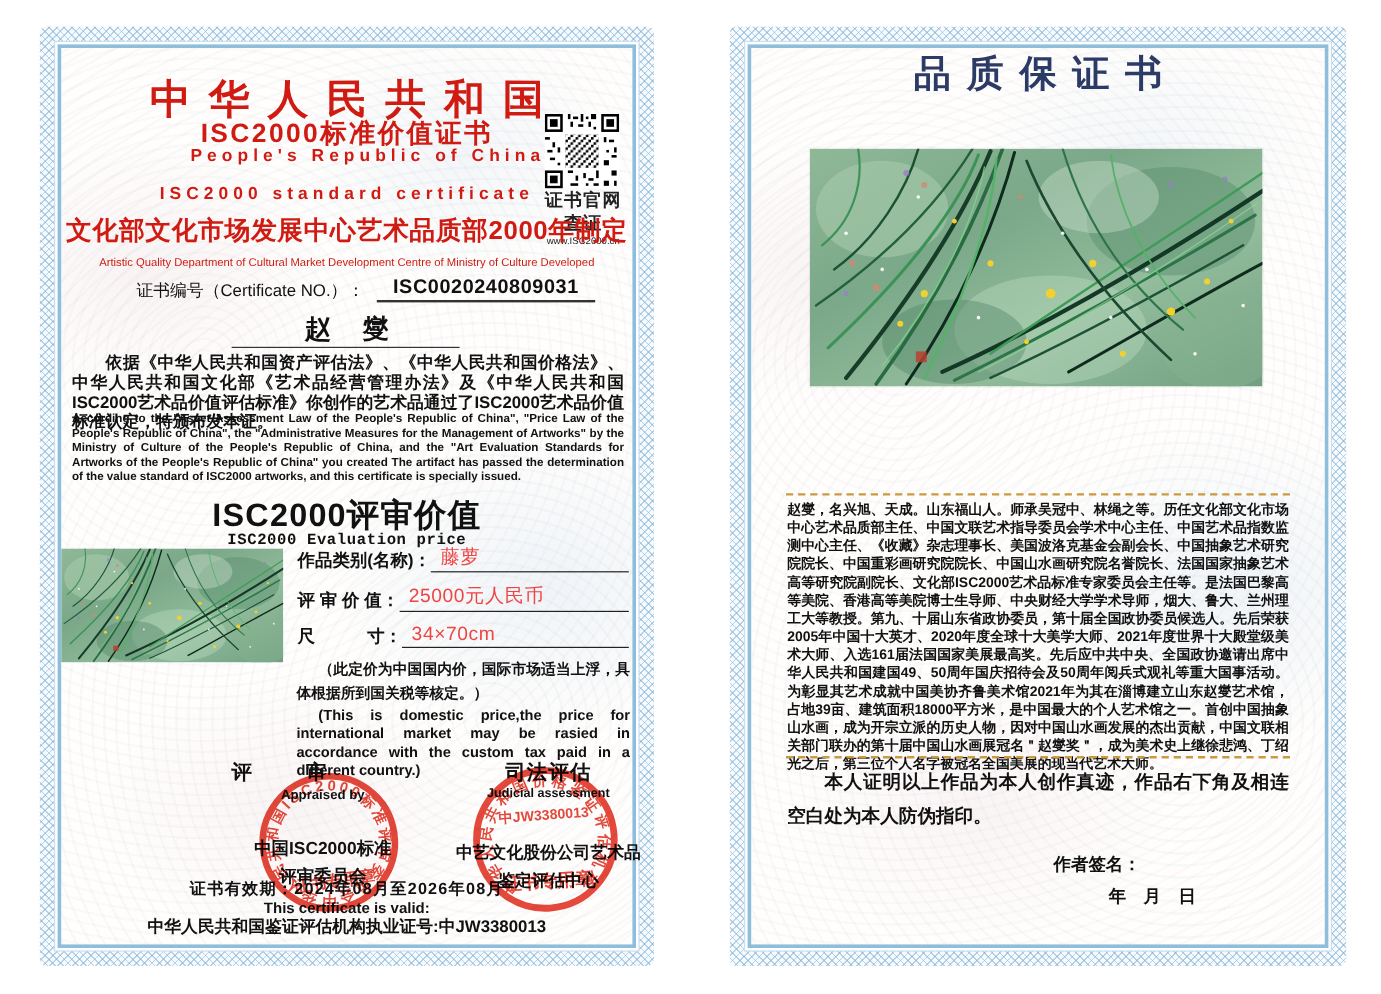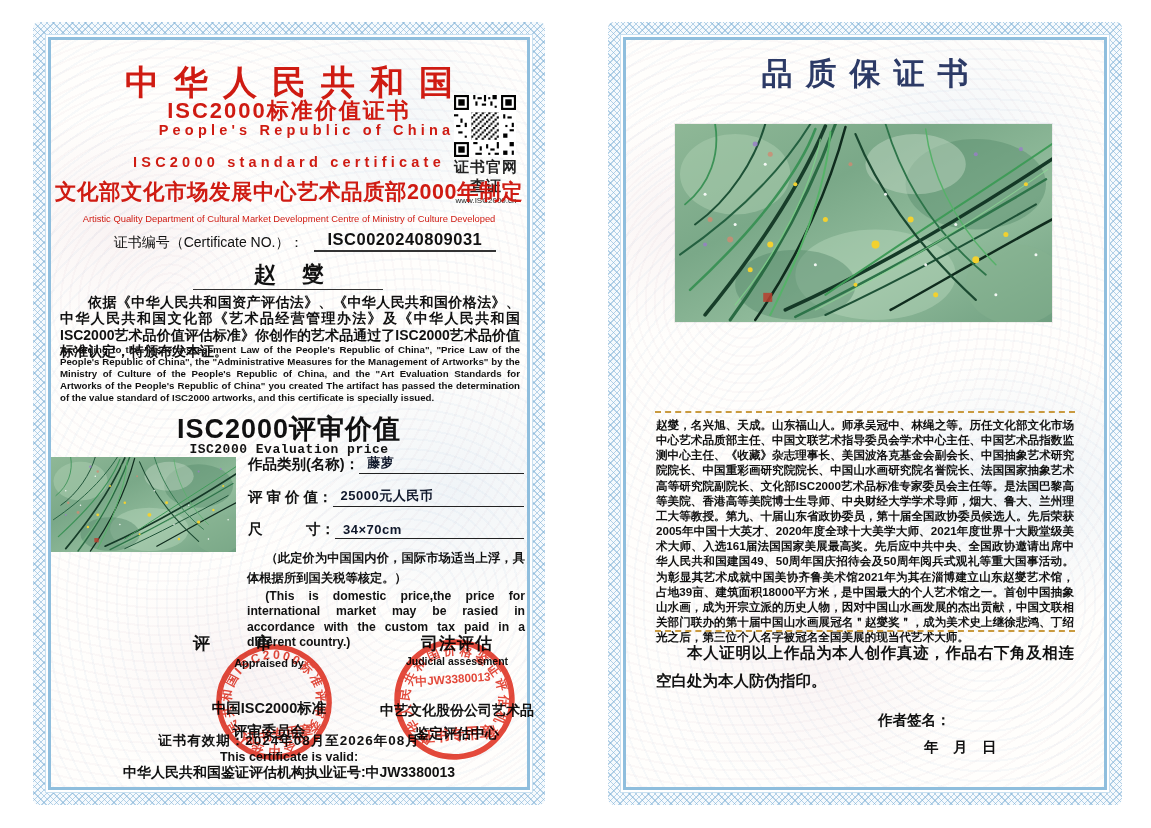--- a/index.html
+++ b/index.html
@@ -56,21 +56,21 @@
   .body-en { top:304px; left:9px; right:7px; font-size:9.7px; font-weight:700; color:#111;
              line-height:12px; text-align:justify; }
   .eval-cn { top:371px; font-size:27px; font-weight:900; color:#111; letter-spacing:1px; }
   .eval-en { top:402px; font-size:13px; font-weight:bold; color:#111;
              font-family:"Liberation Mono", monospace; letter-spacing:.5px; }
   .thumb { top:417px; left:0px; width:185px; height:95px; }
   .thumb svg, .big-art svg { width:100%; height:100%; display:block; }
   .field-row { left:197px; right:3px; display:flex; align-items:flex-end; }
   .f1 { top:414px; } .f2 { top:447px; } .f3 { top:480px; }
   .flabel { font-size:14.5px; font-weight:700; color:#111; white-space:pre; }
-  .fvalue { flex:1; font-size:13px; font-weight:700; color:#0f172a;
+  .fvalue { flex:1; font-size:16px; font-weight:400; color:#ef4444;
             border-bottom:1.5px solid #222; padding:0 2px 1px 8px; letter-spacing:.5px; }
   .note-cn { top:509px; left:196px; right:2px; font-size:12.3px; font-weight:800; color:#111;
              line-height:19.5px; text-indent:1.5em; text-align:justify; }
   .note-en { top:533px; left:196px; right:2px; font-size:12.2px; font-weight:700; color:#111;
              line-height:15.3px; text-align:justify; padding-top:16px; text-indent:1.5em; }
   .appr-label { top:592px; left:128px; width:180px; text-align:left;
                 font-size:17px; font-weight:900; color:#111; letter-spacing:14px; padding-left:14px; }
   .jud-label  { top:592px; left:316px; width:180px; text-align:center;
                 font-size:17px; font-weight:900; color:#111; letter-spacing:1px; }
   .appr-by { top:617px; left:128px; width:180px; text-align:center; font-size:11px; font-weight:bold; color:#111; }
@@ -81,21 +81,21 @@
                font-size:14px; font-weight:800; color:#111; line-height:23px; }
   .seal { width:122px; height:122px; mix-blend-mode:multiply; opacity:.93; }
   .seal-left  { top:601px; left:162px; transform:rotate(-8deg); }
   .seal-right { top:596px; left:340px; width:127px; height:127px; transform:rotate(-4deg); }
   .validity-cn { top:692px; font-size:13.5px; font-weight:800; color:#111; letter-spacing:1px; }
   .validity-en { top:710px; font-size:12.5px; font-weight:bold; color:#111; }
   .license-no  { top:724px; font-size:14px; font-weight:600; color:#111; }
 
   
   .navy { color:#2c3a66; }
-  .rt-cn { top:13px; font-family:"DejaVu Serif","Liberation Serif",serif;
+  .rt-cn { top:1px; font-family:"DejaVu Serif","Liberation Serif",serif;
            font-size:31px; font-weight:900; letter-spacing:13px; padding-left:13px; }
   .rt-en { top:54px; font-family:"DejaVu Serif","Liberation Serif",serif;
            font-size:21px; font-weight:900; letter-spacing:2px;margin-top:32px; }
   .gold-line { top:86px; left:50px; width:374px; border-top:3px solid #a87e22; }
   .big-art { top:84px; left:49px; width:377px; height:198px; box-shadow:0 0 0 1px rgba(0,0,0,.05); }
   .dash1 { top:371px; } .dash2 { top:590px; }
   .gold-dash { left:29px; right:29px; border-top:2px dashed #c99a3f; }
   .bio { top:377px; left:30px; right:30px; font-size:11.6px; font-weight:700; color:#111;
          line-height:15.15px; text-align:justify; }
   .decl { top:599px; left:30px; right:30px; font-size:15.5px; font-weight:800; color:#111;

